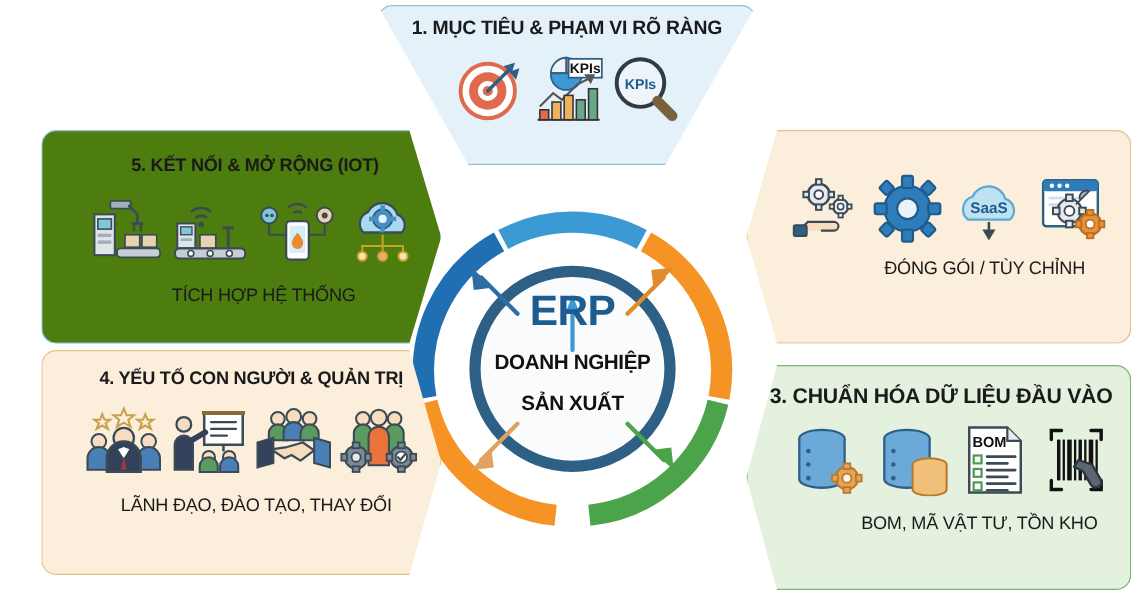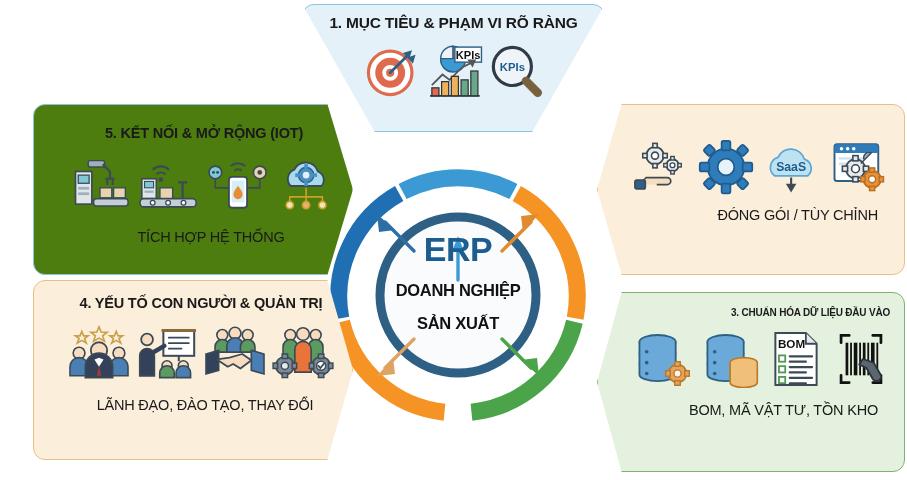--- a/index.html
+++ b/index.html
@@ -73,21 +73,21 @@
     width: 308px; height: 171px;
     background: #fbeedb;
     border: 1.5px solid #e8bf86;
     border-radius: 12px;
     clip-path: polygon(8% 0, 100% 0, 100% 100%, 8% 100%, 0 50%);
     align-items: flex-end;
     padding: 20px 16px 0 0;
   }
   #card-right-top .card-title { font-size: 14.5px; }
   #card-right-top .icon-row { margin-top: 14px; gap: 8px; }
-  #card-right-top .card-caption { font-size: 14.5px; margin-top: 12px; margin-right: 10px; }
+  #card-right-top .card-caption { font-size: 14.5px; margin-top: 12px; margin-right: 20px; }
 
   
   #card-left-bottom {
     left: 33px; top: 280px;
     width: 320px; height: 180px;
     background: #fbeedb;
     border: 1.5px solid #e8bf86;
     border-radius: 12px;
     clip-path: polygon(0 0, 92% 0, 100% 50%, 92% 100%, 0 100%);
     align-items: center;
@@ -101,21 +101,21 @@
   #card-right-bottom {
     left: 597px; top: 292px;
     width: 308px; height: 180px;
     background: #e3f1de;
     border: 1.5px solid #79b671;
     border-radius: 12px;
     clip-path: polygon(8% 0, 100% 0, 100% 100%, 8% 100%, 0 50%);
     align-items: flex-end;
     padding: 14px 14px 0 0;
   }
-  #card-right-bottom .card-title { font-size: 10px; text-align: center; }
+  #card-right-bottom .card-title { font-size: 17px; text-align: center; }
   #card-right-bottom .icon-row { margin-top: 12px; gap: 10px; }
   #card-right-bottom .card-caption { font-size: 14.5px; margin-top: 14px; margin-right: 12px; }
 
   
   #hub {
     position: absolute;
     left: 313px; top: 150px;
     width: 290px; height: 290px;
     pointer-events: none;
   }

